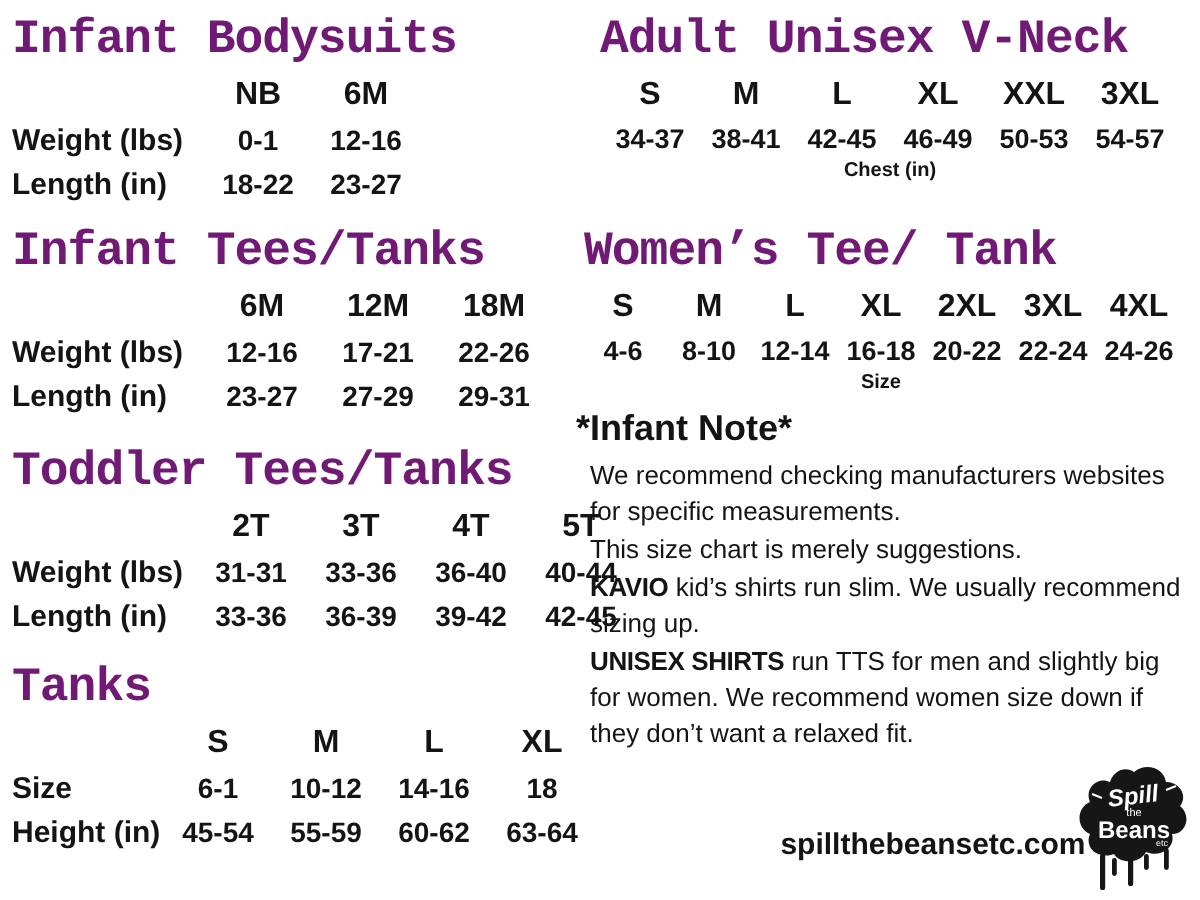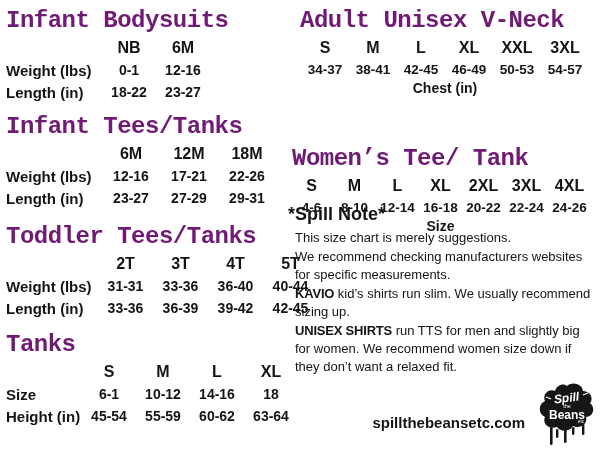--- a/index.html
+++ b/index.html
@@ -23,26 +23,26 @@
   .lbl { text-align:left; font-size:15px; }
   
   .t1 .lbl{width:96px;} .t1 .col{width:54px;}
   .t2 .lbl{width:96px;} .t2 .col{width:58px;}
   .t3 .lbl{width:92px;} .t3 .col{width:55px;}
   .t4 .lbl{width:76px;} .t4 .col{width:54px;}
   .t5 .col{width:48px;} .t5{margin-left:8px;}
   .t5 .val{font-size:13.5px;}
   .t6 .col{width:43px;} .t6{margin-left:2px;}
   .t6 .val{font-size:13.5px;}
-  .tfoot { text-align:center; font-weight:700; font-size:14px; padding-top:1px; }
+  .tfoot { text-align:center; font-weight:700; font-size:10px; padding-top:1px; }
   .note-title { margin:0 0 4px 0; font-size:18px; font-weight:700; color:#141414; }
   .note-body { margin-left:7px; width:300px; }
   .note-body p { margin:0 0 1px 0; font-size:13px; line-height:1.38; }
   .note-body strong { font-weight:700; letter-spacing:-0.2px; }
-  .website { position:absolute; left:360px; top:414px; width:165px; text-align:right;
+  .website { position:absolute; left:384px; top:414px; width:165px; text-align:center;
              font-size:15px; font-weight:700; }
   .logo { position:absolute; left:537px; top:383px; width:60px; height:67px; }
 </style>
 </head>
 <body>
 
 <div class="canvas">
 
   <div class="section" style="left:6px; top:8px;">
     <h2 class="title">Infant Bodysuits</h2>
@@ -159,21 +159,21 @@
         <div class="td col val">38-41</div>
         <div class="td col val">42-45</div>
         <div class="td col val">46-49</div>
         <div class="td col val">50-53</div>
         <div class="td col val">54-57</div>
       </div>
       <div class="tfoot" style="width:288px;">Chest (in)</div>
     </div>
   </div>
 
-  <div class="section" style="left:288px; top:114px; width:310px;margin-top:32px;">
+  <div class="section" style="left:288px; top:114px; width:310px;">
     <h2 class="title" style="margin-left:4px;">Women’s Tee/ Tank</h2>
     <div class="tbl t6">
       <div class="tr">
         <div class="td hdr col">S</div>
         <div class="td hdr col">M</div>
         <div class="td hdr col">L</div>
         <div class="td hdr col">XL</div>
         <div class="td hdr col">2XL</div>
         <div class="td hdr col">3XL</div>
         <div class="td hdr col">4XL</div>
@@ -185,24 +185,24 @@
         <div class="td col val">16-18</div>
         <div class="td col val">20-22</div>
         <div class="td col val">22-24</div>
         <div class="td col val">24-26</div>
       </div>
       <div class="tfoot" style="width:301px;">Size</div>
     </div>
   </div>
 
   <div class="section" style="left:288px; top:204px; width:308px;">
-    <h3 class="note-title">*Spill Note*</h3>
+    <h3 class="note-title">*Infant Note*</h3>
     <div class="note-body">
+      <p><strong></strong><span>We recommend checking manufacturers websites for specific measurements.</span></p>
       <p><strong></strong><span>This size chart is merely suggestions.</span></p>
-      <p><strong></strong><span>We recommend checking manufacturers websites for specific measurements.</span></p>
       <p><strong>KAVIO</strong><span> kid’s shirts run slim. We usually recommend sizing up.</span></p>
       <p><strong>UNISEX SHIRTS</strong><span> run TTS for men and slightly big for women. We recommend women size down if they don’t want a relaxed fit.</span></p>
     </div>
   </div>
 
   <div class="website">spillthebeansetc.com</div>
 
   <div class="logo">
     <svg width="60" height="67" viewBox="0 0 60 67" xmlns="http://www.w3.org/2000/svg">
       <path d="M30 3 C36 -2 45 1 46 8 C53 8 57 15 53 20 C59 25 56 34 49 34 C51 41 43 46 36 43 C33 49 23 49 20 44 C12 47 5 41 8 34 C1 31 1 21 8 18 C5 11 12 5 18 8 C20 2 26 0 30 3 Z" fill="#161616"></path>

